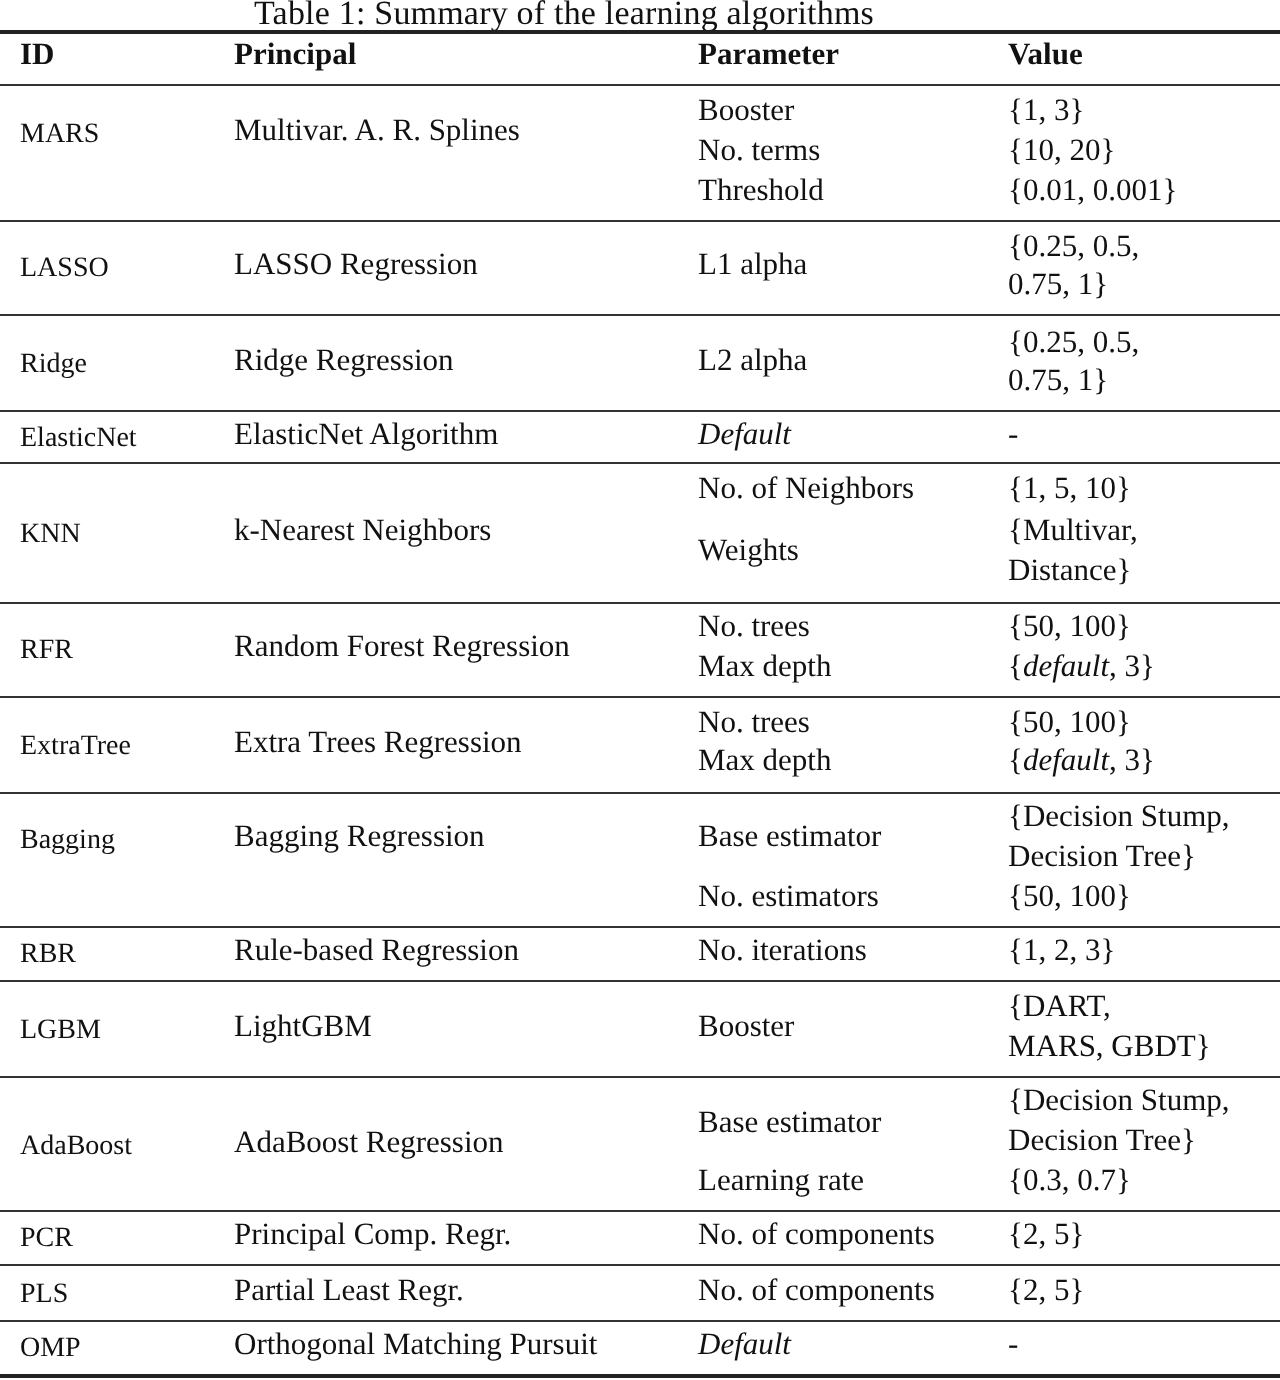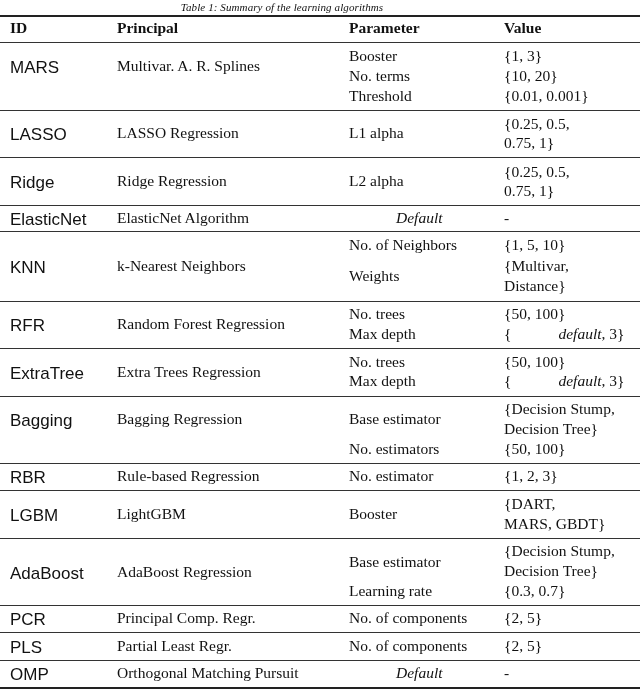--- a/index.html
+++ b/index.html
@@ -3,33 +3,32 @@
   <meta charset="utf-8">
   <style>
     html, body { margin: 0; padding: 0; background: #ffffff; }
     body {
       width: 640px; height: 690px; overflow: hidden; position: relative;
       font-family: "Liberation Serif", "DejaVu Serif", serif;
       color: #111;
     }
     .caption {
       position: absolute; left: 0; width: 564px; top: -1px;
-      text-align: center; font-size: 11px; line-height: 16px;
+      text-align: center; font-size: 17px; line-height: 16px;
       letter-spacing: 0.1px;
-      font-style: italic;
     }
     .rule { position: absolute; left: 0; width: 640px; background: #222; }
     .rule.thick { height: 2px; }
     .rule.thin { height: 1.3px; background: #333; }
     .cell {
       position: absolute; font-size: 15.5px; line-height: 19.5px; white-space: nowrap;
     }
     .hdr { font-weight: bold; font-size: 15.5px; }
-    .mono { font-family: Liberation Sans, sans-serif; font-size: 17px; }
-    .it { font-style: italic; margin-left: 47px; }
+    .mono { font-family: Liberation Serif, serif; font-size: 14px; }
+    .it { font-style: italic; }
     .col-id { left: 10px; }
     .col-alg { left: 117px; }
     .col-par { left: 349px; }
     .col-val { left: 504px; }
     .row { position: absolute; left: 0; width: 640px; }
   </style>
 </head>
 <body>
 
 <div class="caption">Table 1: Summary of the learning algorithms</div>
@@ -120,21 +119,21 @@
   <div class="cell col-val" style="top:399px">{Decision Stump,</div>
   <div class="cell col-val" style="top:419px">Decision Tree}</div>
   <div class="cell col-par" style="top:439px">No. estimators</div>
   <div class="cell col-val" style="top:439px">{50, 100}</div>
 </div>
 <div class="rule thin" style="top:463px"></div>
 
 <div class="row">
   <div class="cell mono col-id" style="top:468px">RBR</div>
   <div class="cell col-alg" style="top:466px">Rule-based Regression</div>
-  <div class="cell col-par" style="top:466px">No. estimator</div>
+  <div class="cell col-par" style="top:466px">No. iterations</div>
   <div class="cell col-val" style="top:466px">{1, 2, 3}</div>
 </div>
 <div class="rule thin" style="top:490px"></div>
 
 <div class="row">
   <div class="cell mono col-id" style="top:506px">LGBM</div>
   <div class="cell col-alg" style="top:504px">LightGBM</div>
   <div class="cell col-par" style="top:504px">Booster</div>
   <div class="cell col-val" style="top:494px">{DART,</div>
   <div class="cell col-val" style="top:514px">MARS, GBDT}</div>

